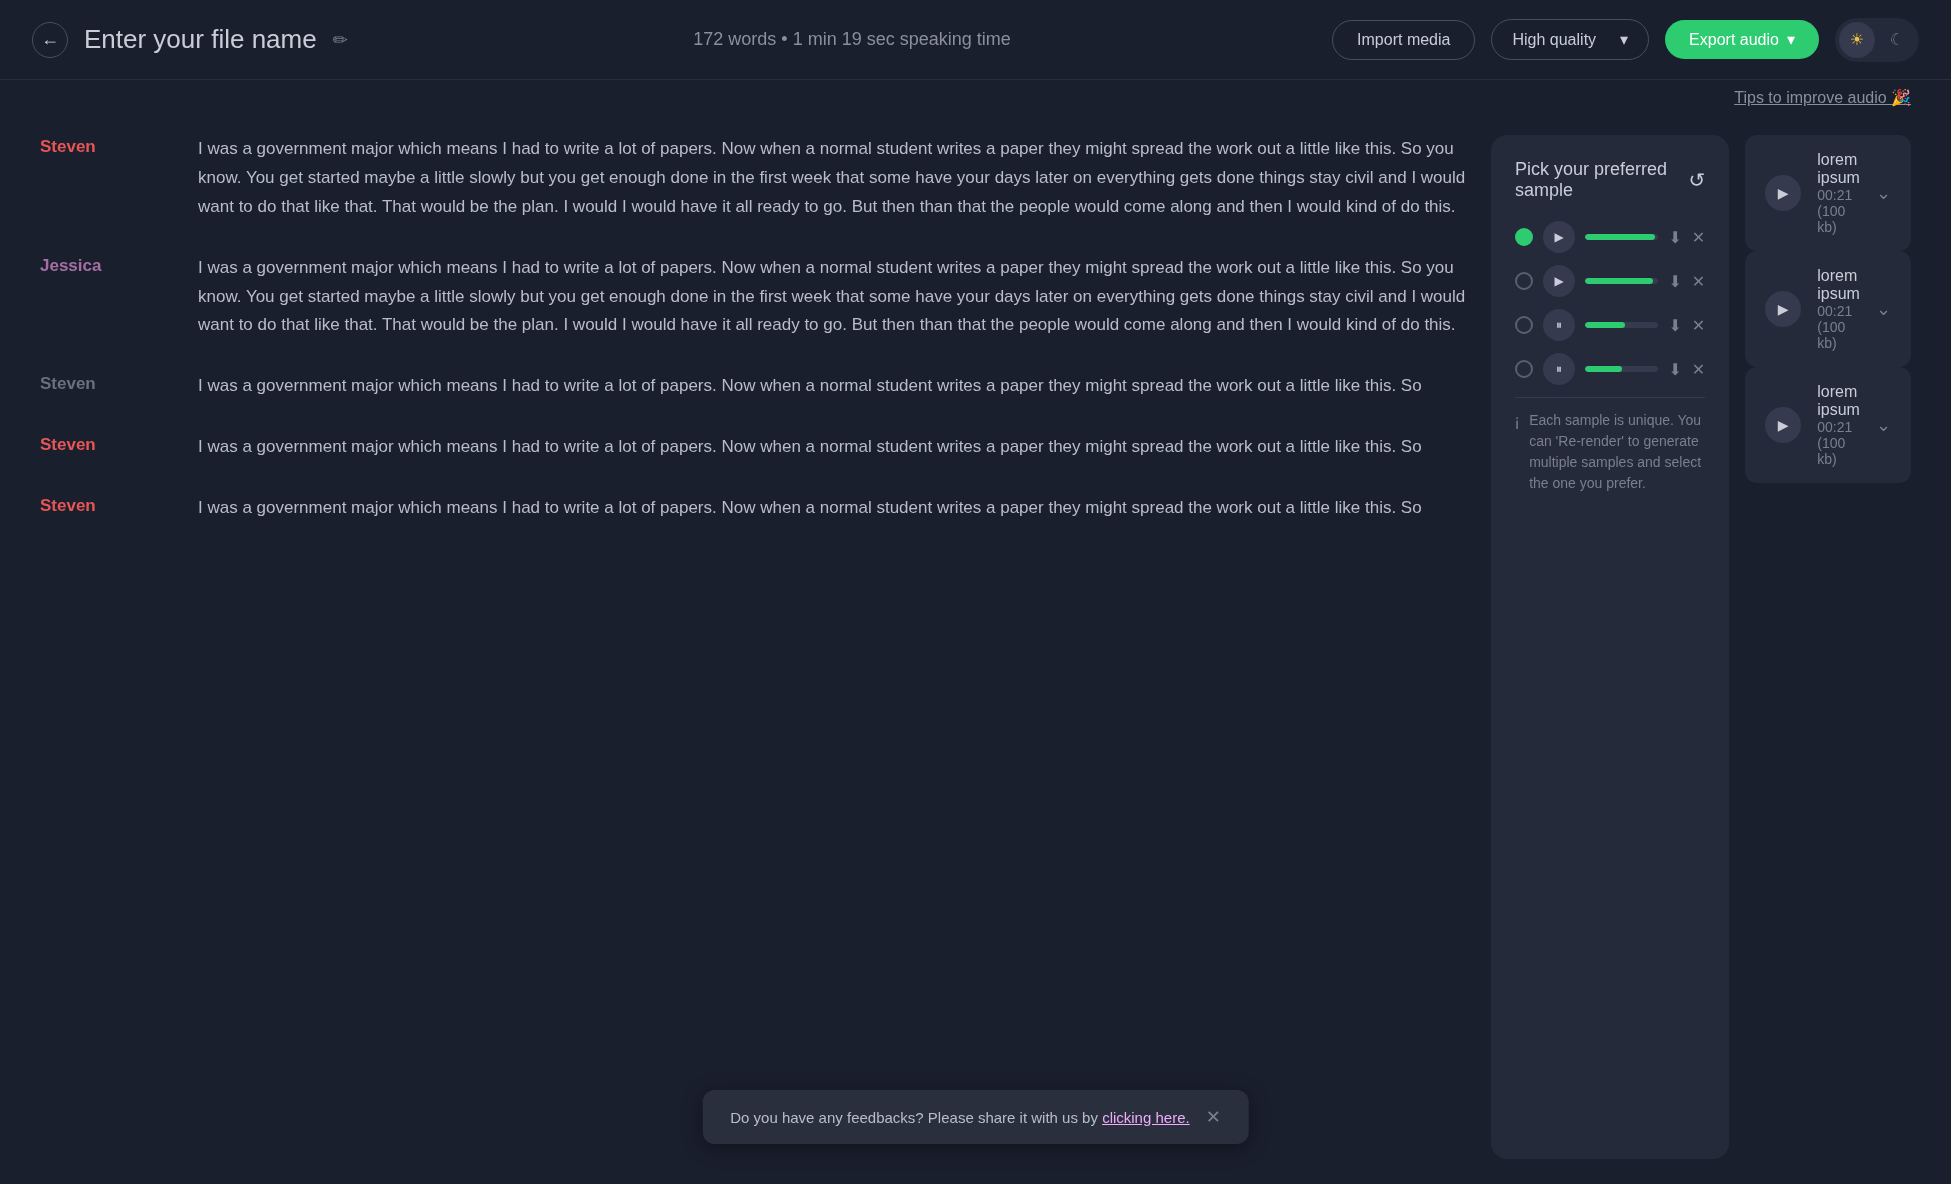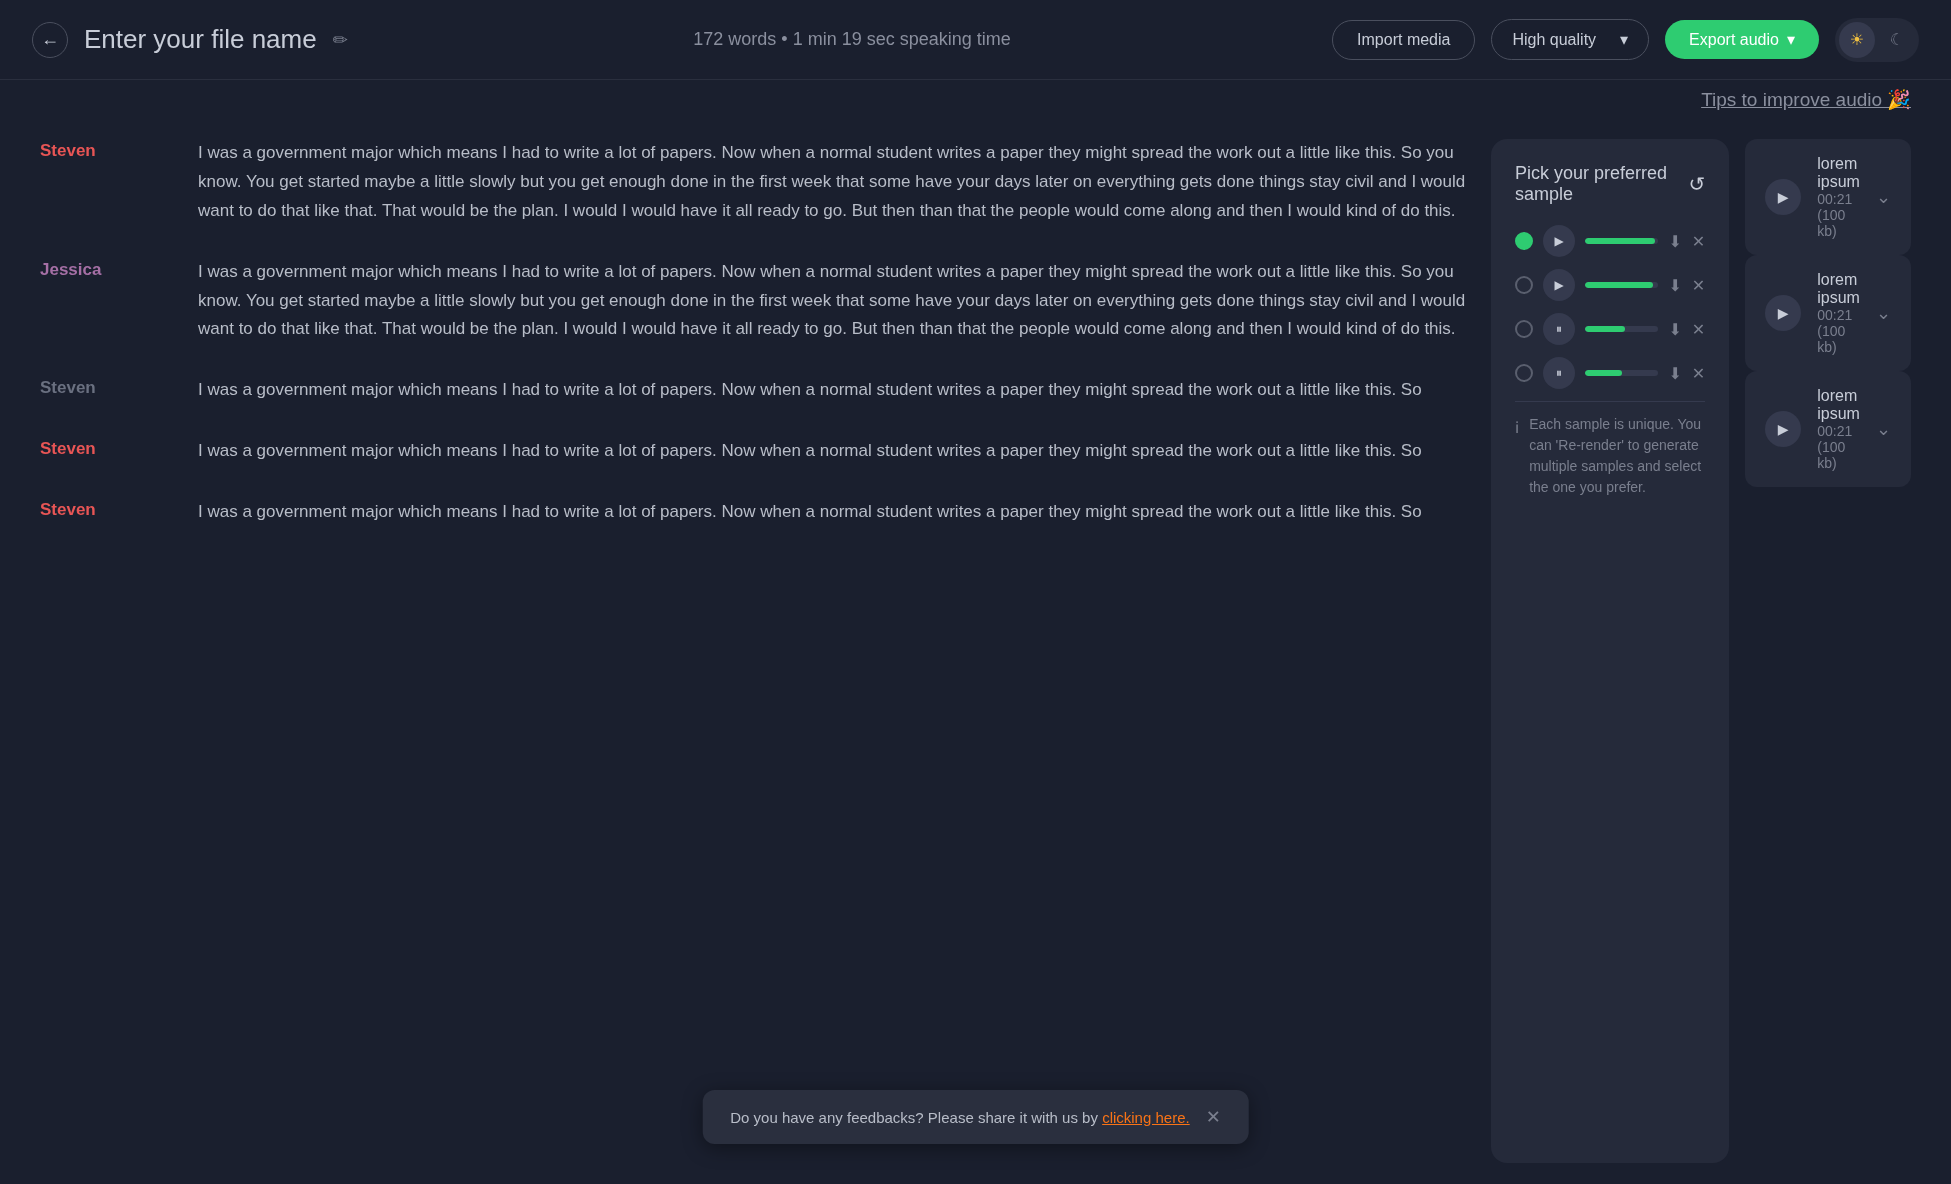--- a/index.html
+++ b/index.html
@@ -111,21 +111,21 @@
 
     
     .tips-bar {
       display: flex;
       justify-content: flex-end;
       padding: 8px 40px;
       background: #1a1f2e;
     }
     .tips-link {
       color: #8a8f9e;
-      font-size: 19px;
+      font-size: 16px;
       text-decoration: underline;
       cursor: pointer;
       display: flex; align-items: center; gap: 6px; margin-left: 36px;
     }
 
     
     .main {
       display: flex;
       padding: 20px 40px;
       gap: 17px;
@@ -318,21 +318,21 @@
       display: flex;
       align-items: center;
       gap: 16px;
       font-size: 15px;
       color: #b8bdc8;
       box-shadow: 0 4px 20px rgba(0,0,0,0.4);
       white-space: nowrap;
       z-index: 100;
     }
     .feedback-link {
-      color: #f97316;
+      color: #f0abfc;
       text-decoration: underline;
       cursor: pointer;
       text-align: right;
     }
     .feedback-close {
       background: transparent;
       border: none;
       color: #7a7f8e;
       cursor: pointer;
       font-size: 18px;

